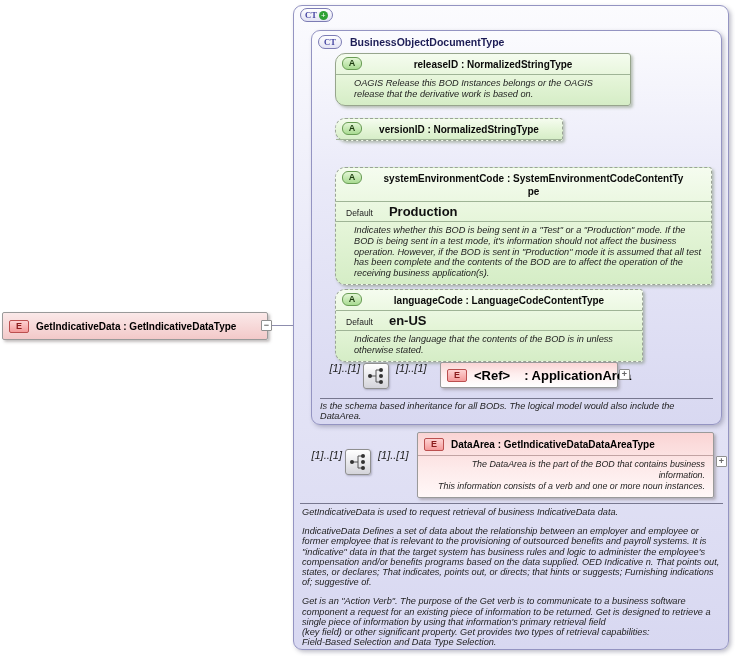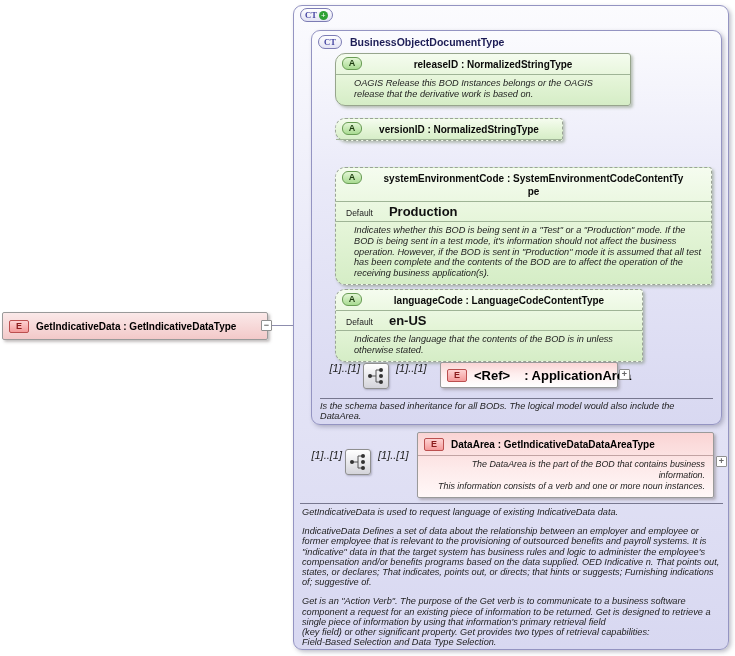--- a/index.html
+++ b/index.html
@@ -237,20 +237,20 @@
       <span class="e-icon">E</span>
       <span class="elem-title">DataArea : GetIndicativeDataDataAreaType</span>
     </div>
     <div class="data-doc">The DataArea is the part of the BOD that contains business information.
 This information consists of a verb and one or more noun instances.</div>
   </div>
   <div class="toggle" style="left:716px;top:456px;">+</div>
 
   <div class="sep" style="left:300px;top:503px;width:423px;"></div>
   <div class="doc-text" style="left:302px;top:507px;width:421px;">
-    <p>GetIndicativeData is used to request language of existing IndicativeData data.</p>
+    <p>GetIndicativeData is used to request retrieval of business IndicativeData data.</p>
     <p>IndicativeData  Defines a set of data about the relationship between an employer and employee or former employee that is relevant to the provisioning of outsourced benefits and payroll systems. It is "indicative" data in that the target system has business rules and logic to administer the employee's compensation and/or benefits programs based on the data supplied. OED Indicative n. That points out, states, or declares; That indicates, points out, or directs; that hints or suggests; Furnishing indications of; suggestive of.</p>
     <p>Get is an "Action Verb". The purpose of the Get verb is to communicate to a business software component a request for an existing piece of information to be returned. Get is designed to retrieve a single piece of information by using that information's primary retrieval field
 (key field) or other significant property. Get provides two types of retrieval capabilities:
 Field-Based Selection and Data Type Selection.</p>
   </div>
 
 </div>
 
 </body></html>

